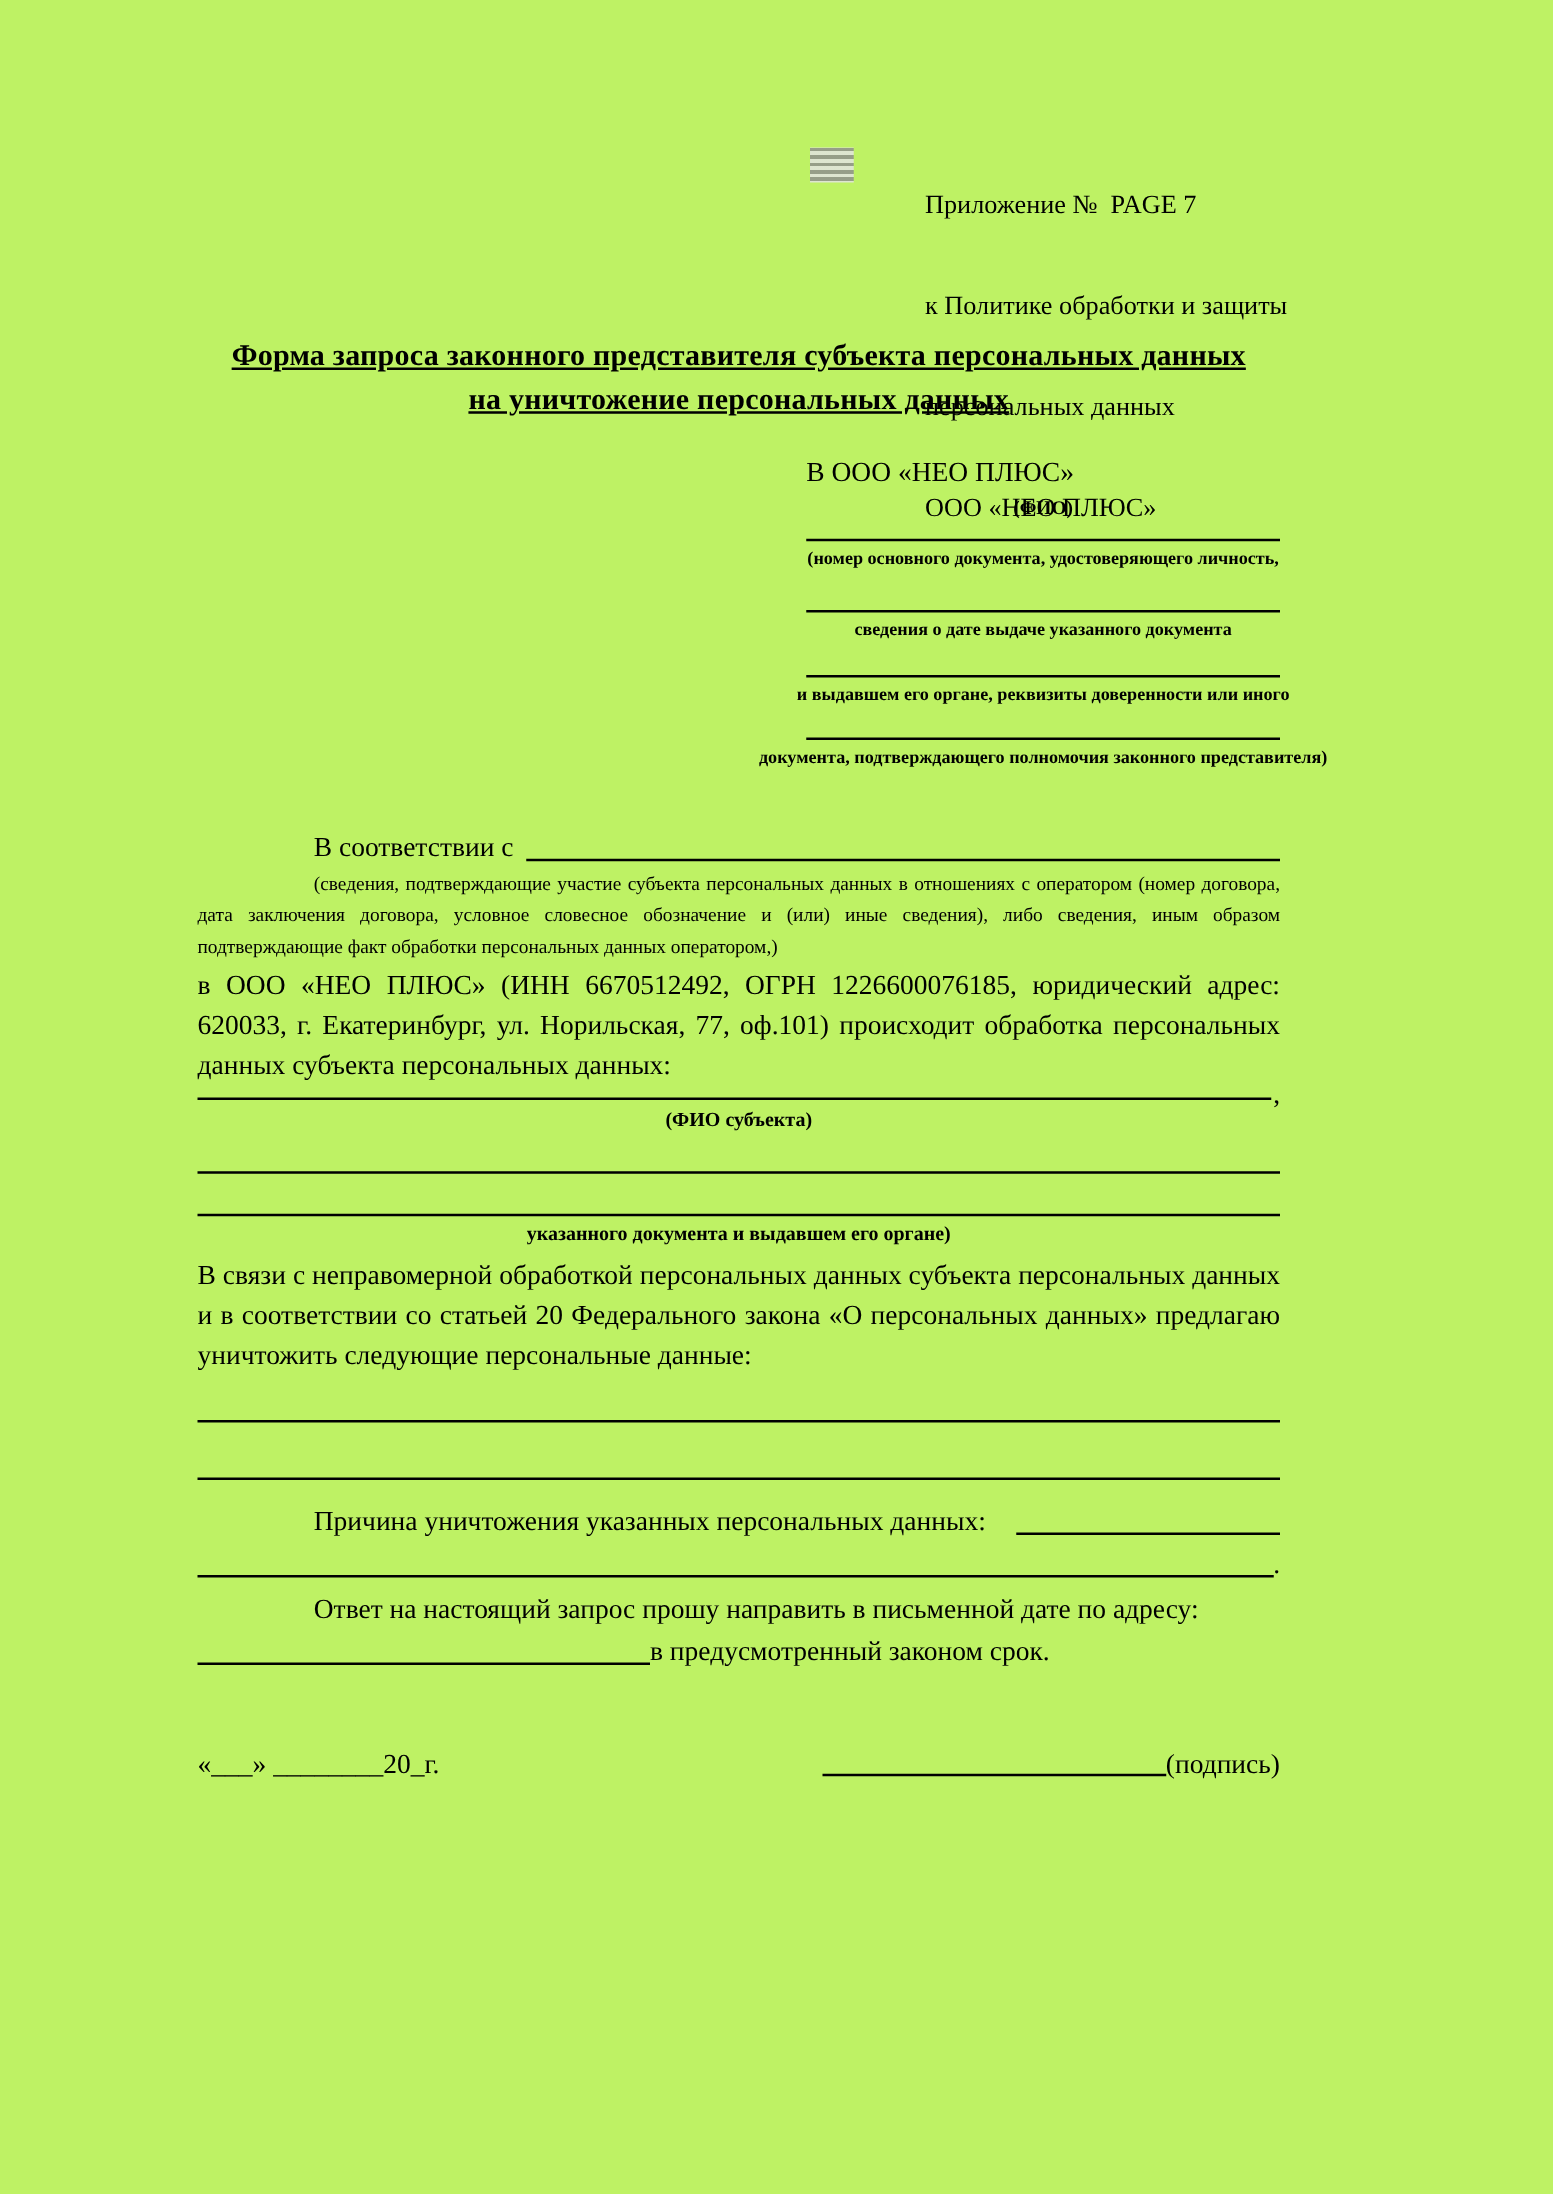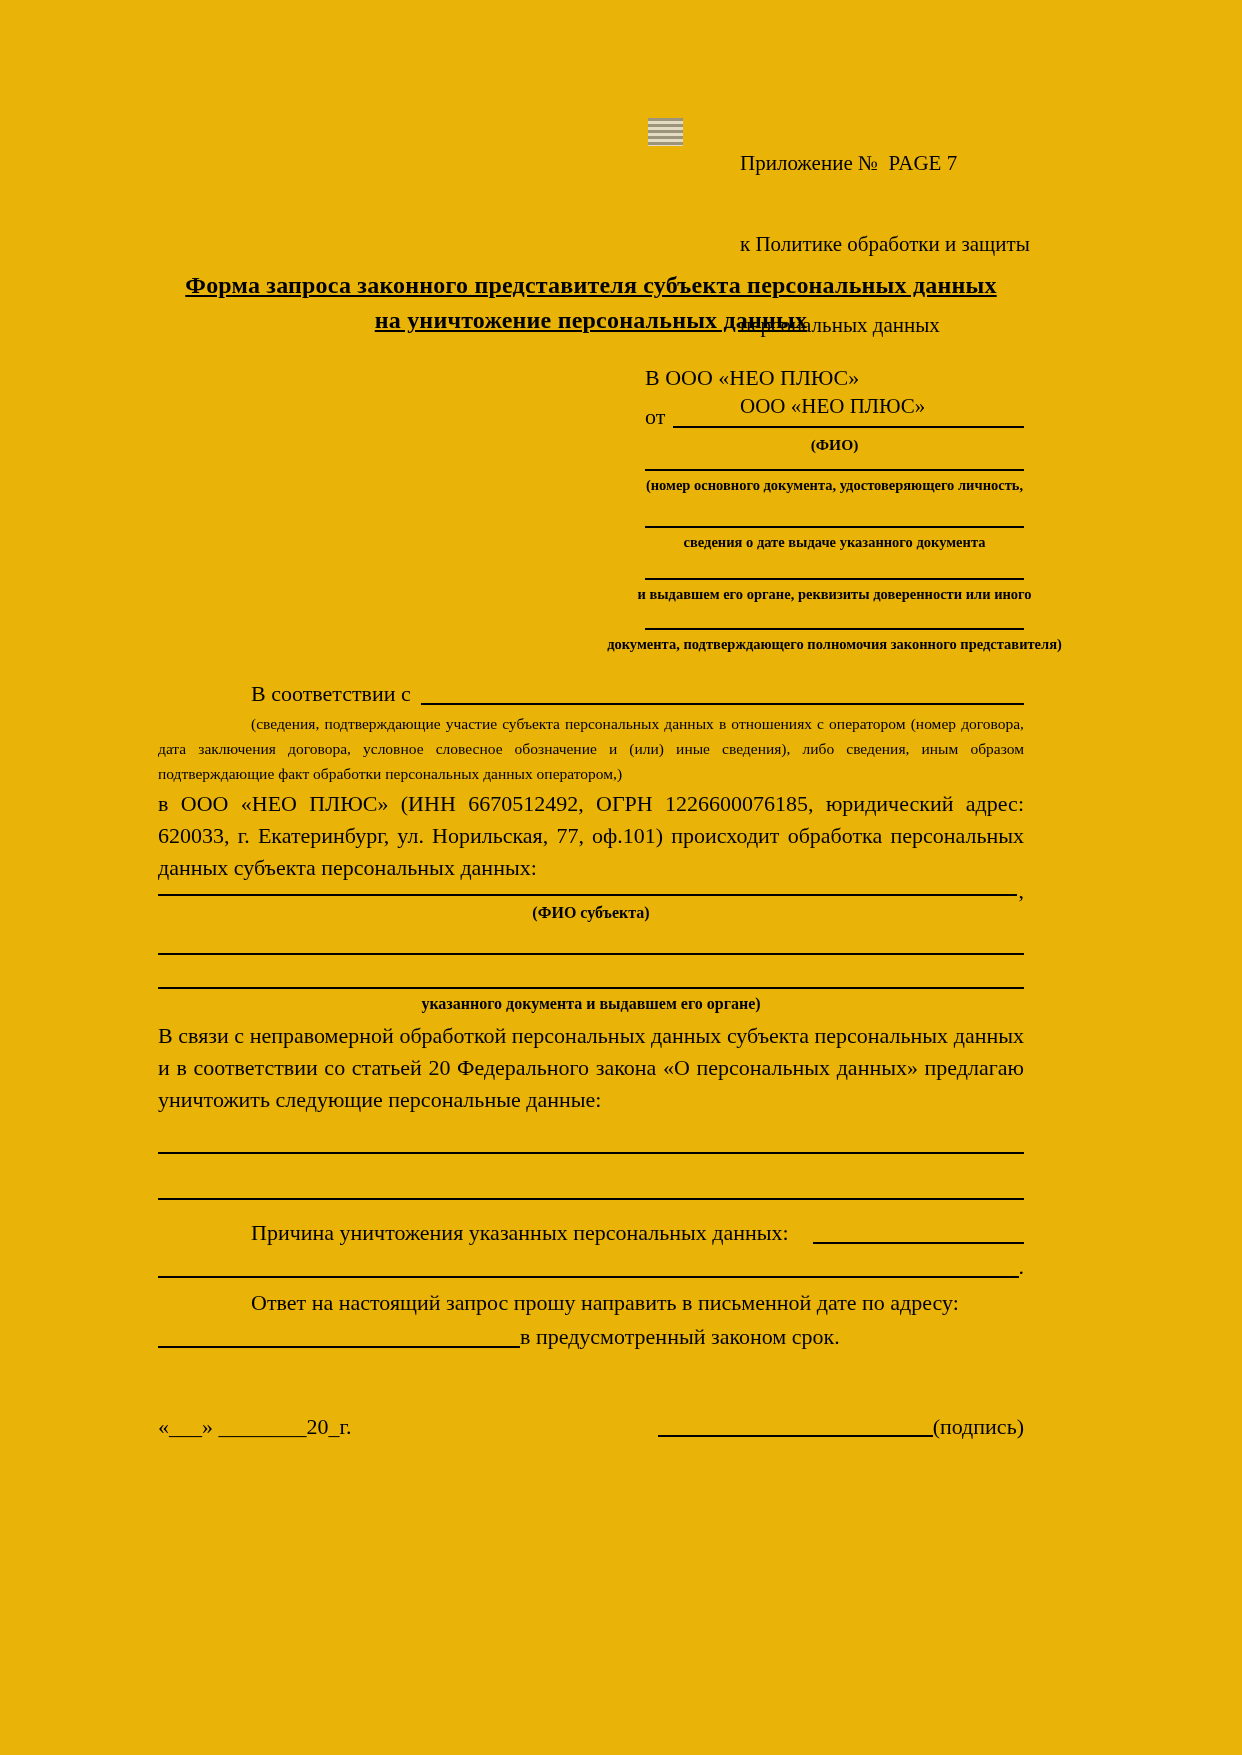--- a/index.html
+++ b/index.html
@@ -1,20 +1,20 @@
 <!DOCTYPE html>
 <html><head>
 <meta charset="utf-8">
 <style>
   html, body { margin: 0; padding: 0; background: #ffffff; }
   .page {
     position: relative;
     width: 1242px;
     height: 1755px;
-    background: #eab308;
+    background: #bef264;
     color: #000;
     font-family: "Liberation Serif", serif;
     overflow: hidden;
   }
   
   .artifact {
     position: absolute;
     left: 648px;
     top: 118px;
     width: 35px;
@@ -71,21 +71,21 @@
     line-height: 19px;
     margin-top: 5px;
     font-weight: bold;
   }
   .cap-fio { font-size: 15.5px; margin-top: 5px; }
   .blank { border-bottom: 2px solid #000; }
   .f-blank1 { height: 15px; }
   .f-blank2 { height: 31px; }
   .f-blank3 { height: 26px; }
   .f-blank4 { height: 24px; }
-  .accordance-row { margin-top: 24px; height: 29px; font-size: 22px; }
+  .accordance-row { margin-top: 46px; height: 29px; font-size: 22px; }
   .accordance-row .lead { padding-left: 93px; padding-right: 10px; }
   .note {
     margin-top: 4px;
     font-size: 15.5px;
     line-height: 25px;
     text-align: justify;
     text-indent: 93px;
   }
   .para {
     font-size: 22px;
@@ -138,24 +138,20 @@
   <div class="content">
 
     <div class="title">
       <div>Форма запроса законного представителя субъекта персональных данных</div>
       <div>на уничтожение персональных данных</div>
     </div>
 
     <div class="addressee">
       <div class="addr-to">В ООО «НЕО ПЛЮС»</div>
 
-      <div class="row from-row">
-        <span class="from-label">от</span>
-        <span class="fill"></span>
-      </div>
       <div class="cap cap-fio">(ФИО)</div>
 
       <div class="blank f-blank1"></div>
       <div class="cap">(номер основного документа, удостоверяющего личность,</div>
 
       <div class="blank f-blank2"></div>
       <div class="cap">сведения о дате выдаче указанного документа</div>
 
       <div class="blank f-blank3"></div>
       <div class="cap">и выдавшем его органе, реквизиты доверенности или иного</div>

